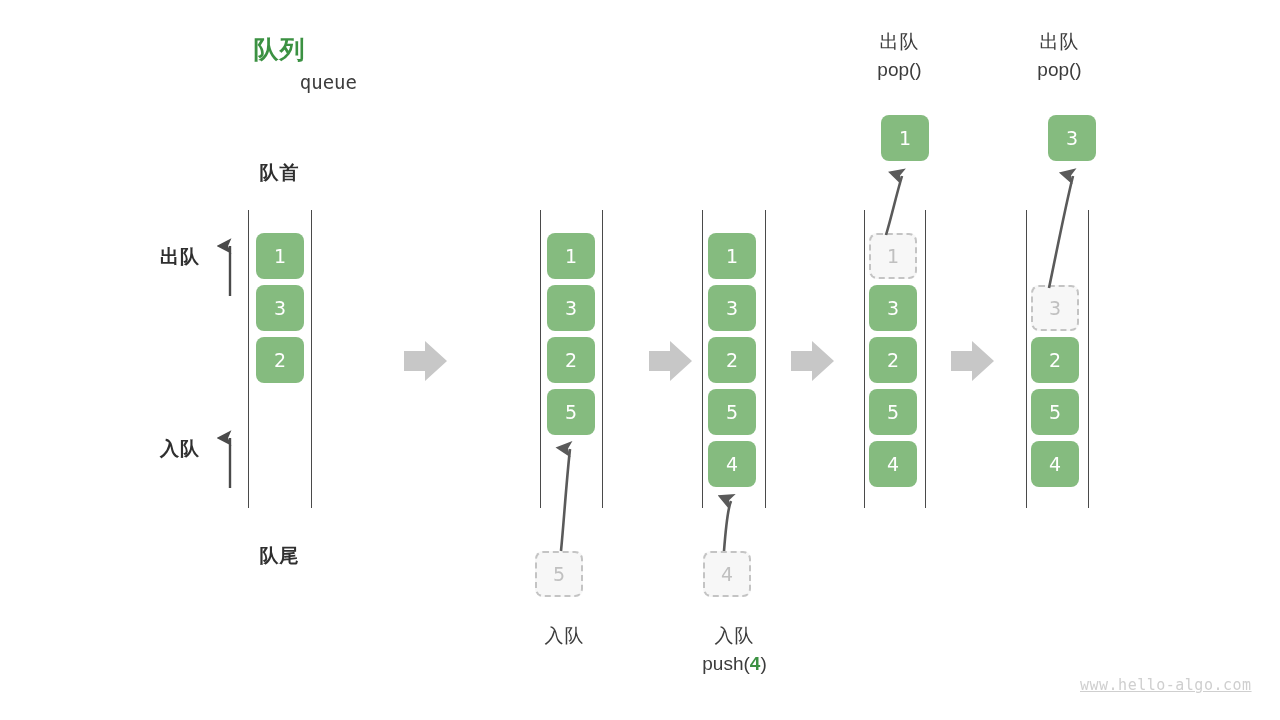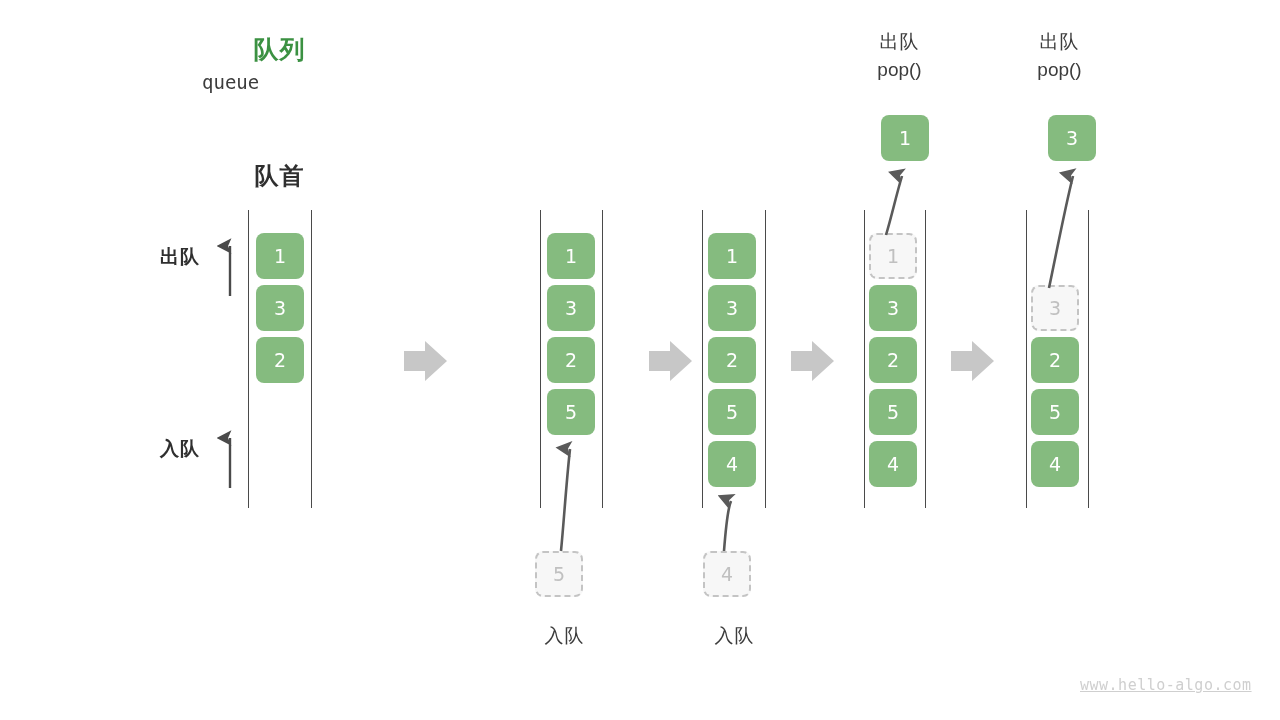--- a/index.html
+++ b/index.html
@@ -28,24 +28,24 @@
     font-size: 25px;
     font-weight: bold;
     color: #3b9142;
     text-align: center;
     letter-spacing: 1px;
   }
   .title-en {
     font-size: 19px;
     font-family: "DejaVu Sans Mono", "Liberation Mono", monospace;
     color: #3c3c3c;
-    text-align: left;
+    text-align: right;
   }
   .label-cn-bold {
-    font-size: 24px;
+    font-size: 19px;
     font-weight: bold;
     color: #2f2f2f;
     text-align: center;
     letter-spacing: 1px;
   }
   .op-label {
     text-align: center;
     line-height: 1.45;
   }
   .op-cn {
@@ -108,20 +108,21 @@
 </style>
 </head>
 <body>
 
 <div id="stage">
 
   <div class="abs title-cn" style="left:190px; top:33px; width:155px;">队列</div>
   <div class="abs title-en" style="left:190px; top:71px; width:155px;">queue</div>
 
   <div class="abs label-cn-bold" style="left:190px; top:160px; width:155px;">队首</div>
+  <div class="abs label-cn-bold" style="left:190px; top:543px; width:155px;">队尾</div>
 
   <div class="abs vtext" style="left:148px; top:244px;">出队</div>
   <div class="abs vtext" style="left:148px; top:436px;">入队</div>
 
   <div class="rail" style="left:236px; top:210px; height:298px;"></div>
   <div class="rail" style="left:299px; top:210px; height:298px;"></div>
   <div class="node abs" style="left:244px; top:233px;">1</div>
   <div class="node abs" style="left:244px; top:285px;">3</div>
   <div class="node abs" style="left:244px; top:337px;">2</div>
 
@@ -139,20 +140,21 @@
   <div class="rail" style="left:690px; top:210px; height:298px;"></div>
   <div class="rail" style="left:753px; top:210px; height:298px;"></div>
   <div class="node abs" style="left:696px; top:233px;">1</div>
   <div class="node abs" style="left:696px; top:285px;">3</div>
   <div class="node abs" style="left:696px; top:337px;">2</div>
   <div class="node abs" style="left:696px; top:389px;">5</div>
   <div class="node abs" style="left:696px; top:441px;">4</div>
   <div class="node ghost abs" style="left:691px; top:551px;">4</div>
   <div class="abs op-label" style="left:625px; top:622px; width:195px;">
     <div class="op-cn">入队</div>
+    <div class="op-code"><span>push(</span><span class="arg">4</span><span>)</span></div>
   </div>
 
   <div class="abs op-label" style="left:790px; top:28px; width:195px;">
     <div class="op-cn">出队</div>
     <div class="op-code"><span>pop(</span><span class="arg"></span><span>)</span></div>
   </div>
   <div class="node abs" style="left:869px; top:115px;">1</div>
   <div class="rail" style="left:852px; top:210px; height:298px;"></div>
   <div class="rail" style="left:913px; top:210px; height:298px;"></div>
   <div class="node ghost abs" style="left:857px; top:233px;">1</div>

